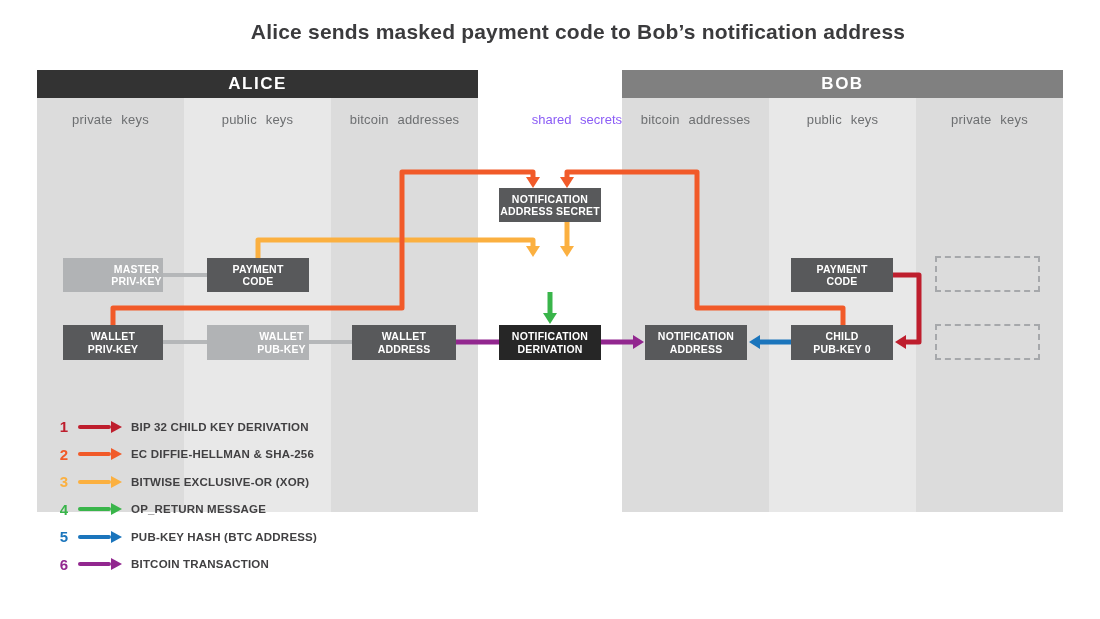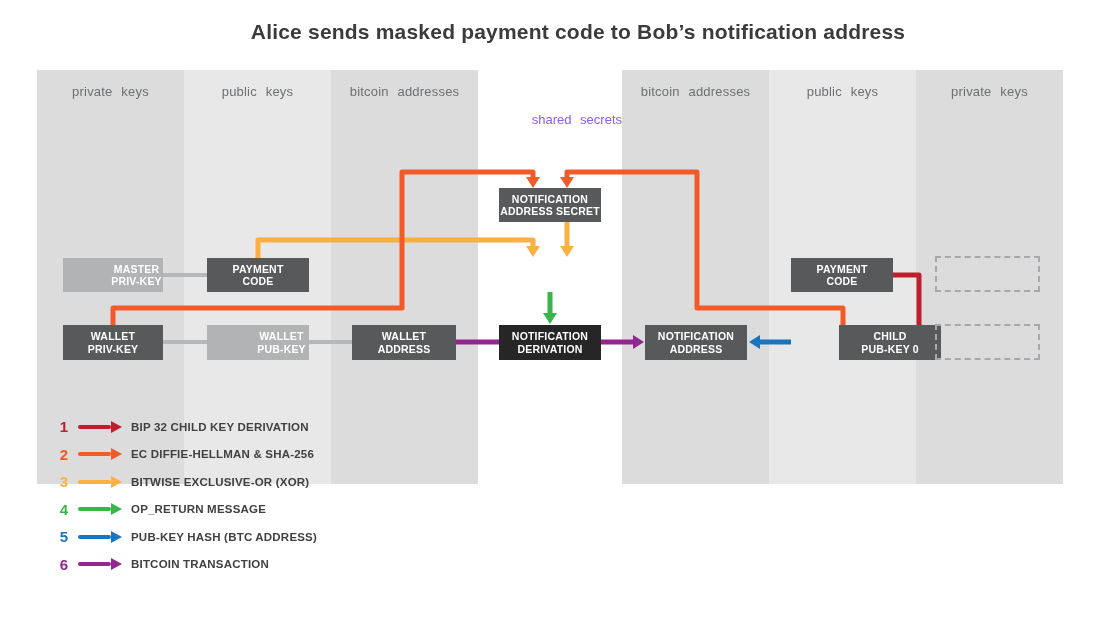--- a/index.html
+++ b/index.html
@@ -67,34 +67,36 @@
   .stroke-purple{stroke:var(--purple)} .fill-purple{fill:var(--purple)}
 </style>
 </head>
 <body>
 
 <div class="stage">
 
   <div class="title">Alice sends masked payment code to Bob’s notification address</div>
 
   <div class="panel panel-alice">
+    <div class="panel-header">ALICE</div>
     <div class="cols">
       <div class="col col-shade-a">
         <div class="col-label">private keys</div>
       </div>
       <div class="col col-shade-b">
         <div class="col-label">public keys</div>
       </div>
       <div class="col col-shade-a">
         <div class="col-label">bitcoin addresses</div>
       </div>
     </div>
   </div>
 
   <div class="panel panel-bob">
+    <div class="panel-header">BOB</div>
     <div class="cols">
       <div class="col col-shade-a">
         <div class="col-label">bitcoin addresses</div>
       </div>
       <div class="col col-shade-b">
         <div class="col-label">public keys</div>
       </div>
       <div class="col col-shade-a">
         <div class="col-label">private keys</div>
       </div>
@@ -158,21 +160,21 @@
     <span>ADDRESS SECRET</span>
   </div>
   <div class="box box-black" style="left:499px; top:325px; width:102px; height:35px;">
     <span>NOTIFICATION</span>
     <span>DERIVATION</span>
   </div>
   <div class="box box-dark" style="left:645px; top:325px; width:102px; height:35px;">
     <span>NOTIFICATION</span>
     <span>ADDRESS</span>
   </div>
-  <div class="box box-dark" style="left:791px; top:325px; width:102px; height:35px;margin-left:48px;">
+  <div class="box box-dark" style="left:791px; top:325px; width:102px; height:35px;">
     <span>CHILD</span>
     <span>PUB-KEY 0</span>
   </div>
   <div class="box box-dark" style="left:791px; top:258px; width:102px; height:34px;">
     <span>PAYMENT</span>
     <span>CODE</span>
   </div>
 
   <div class="box-dashed" style="left:935px; top:256px; width:105px; height:36px;"></div>
   <div class="box-dashed" style="left:935px; top:324px; width:105px; height:36px;"></div>

